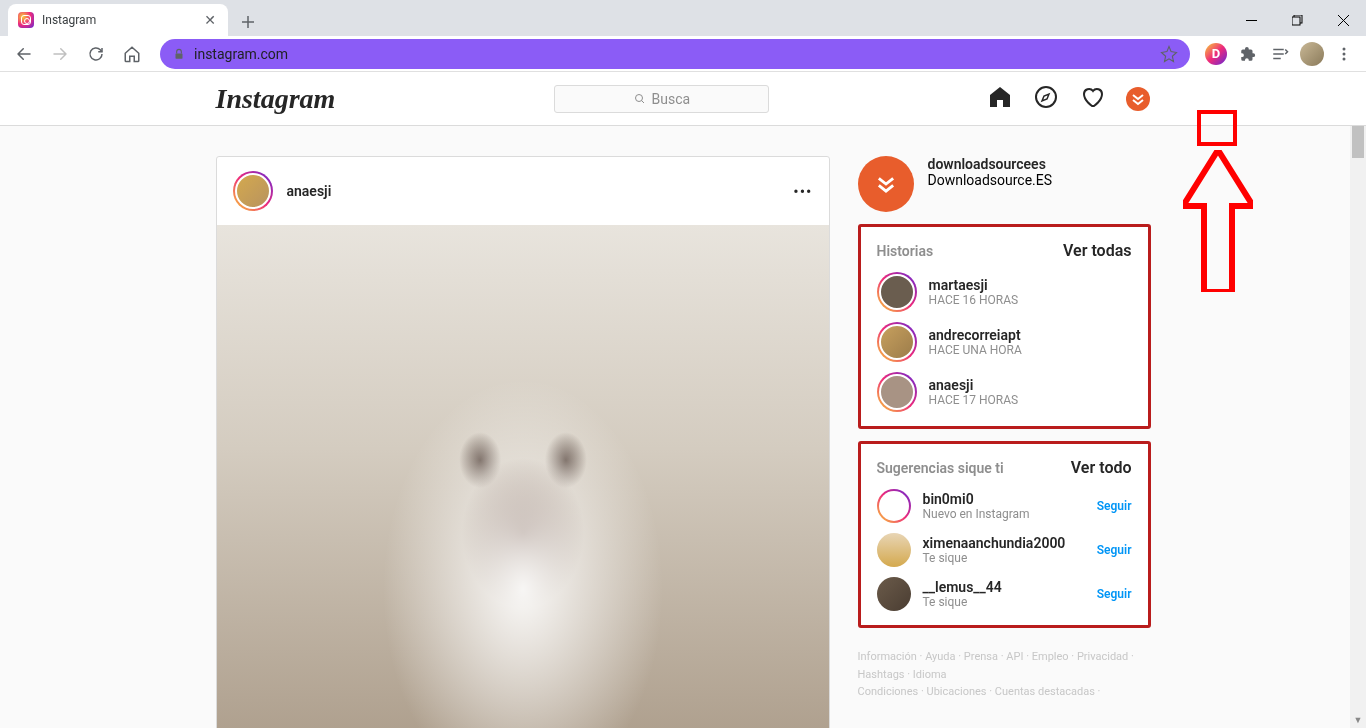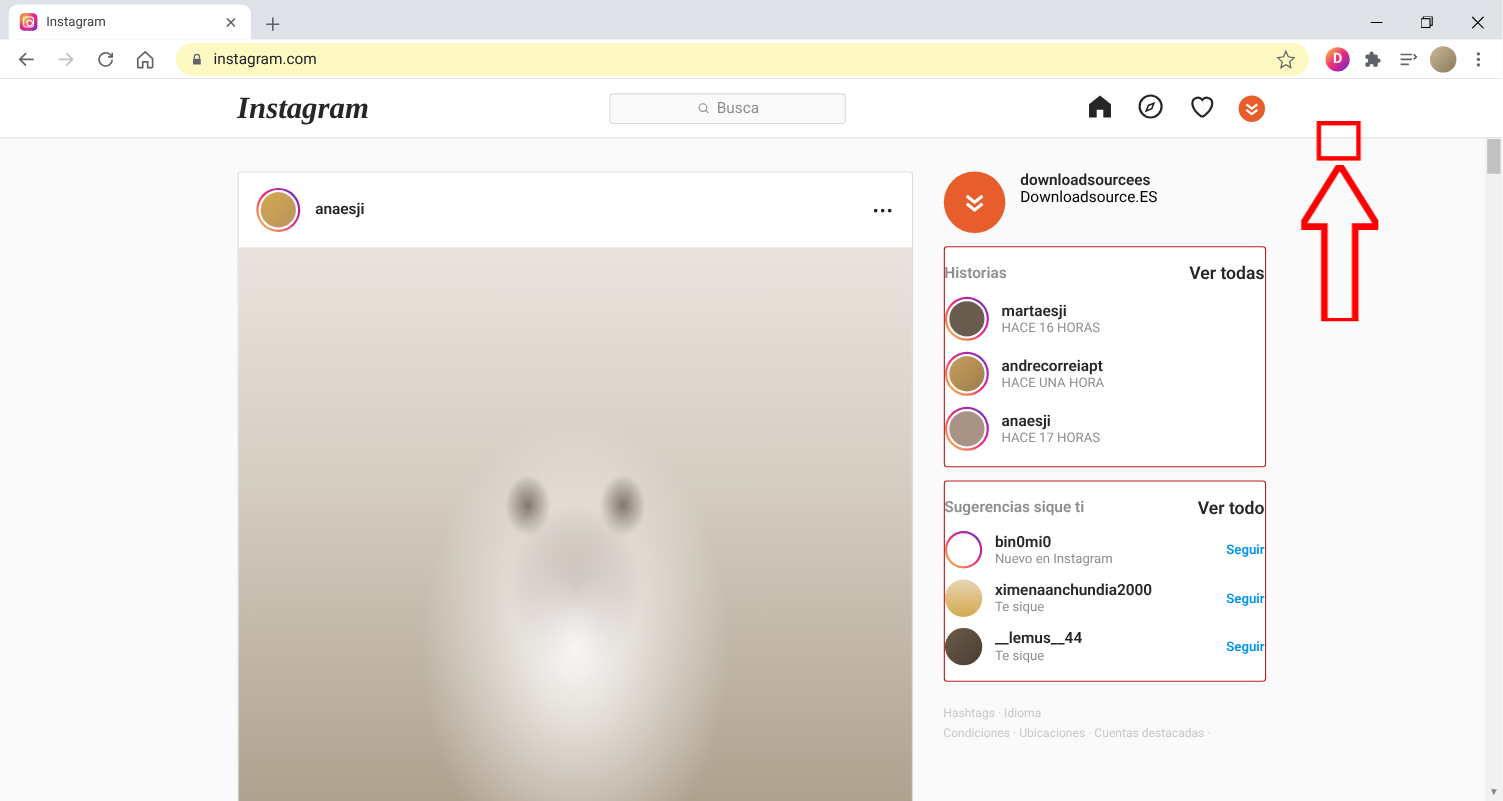--- a/index.html
+++ b/index.html
@@ -13,21 +13,21 @@
     .tab-favicon-inner::after { content: ''; position: absolute; width: 4px; height: 4px; border: 1px solid #fff; border-radius: 50%; top: 2px; left: 2px; }
     .tab-title { font-size: 12px; color: #3c4043; flex: 1; }
     .tab-close { width: 16px; height: 16px; display: flex; align-items: center; justify-content: center; color: #5f6368; cursor: pointer; font-size: 14px; }
     .new-tab { width: 28px; height: 28px; display: flex; align-items: center; justify-content: center; color: #5f6368; cursor: pointer; margin-left: 6px; }
     .win-controls { margin-left: auto; display: flex; }
     .win-btn { width: 46px; height: 32px; display: flex; align-items: center; justify-content: center; color: #000; cursor: pointer; }
     
     .toolbar { background: #fff; height: 36px; display: flex; align-items: center; padding: 0 8px; gap: 4px; border-bottom: 1px solid #e0e0e0; }
     .nav-btn { width: 32px; height: 32px; display: flex; align-items: center; justify-content: center; color: #5f6368; cursor: pointer; border-radius: 50%; }
     .nav-btn.disabled { color: #c0c0c0; }
-    .address-bar { flex: 1; background: #fef9c3; border-radius: 16px; height: 30px; display: flex; align-items: center; padding: 0 12px; gap: 8px; margin: 0 8px; }
+    .address-bar { flex: 1; background: #8b5cf6; border-radius: 16px; height: 30px; display: flex; align-items: center; padding: 0 12px; gap: 8px; margin: 0 8px; }
     .lock-icon { color: #5f6368; }
     .url { font-size: 14px; color: #202124; }
     .star-btn { color: #5f6368; cursor: pointer; }
     .ext-btn { width: 28px; height: 28px; display: flex; align-items: center; justify-content: center; cursor: pointer; border-radius: 4px; }
     .ext-icon-d { width: 22px; height: 22px; border-radius: 50%; background: linear-gradient(135deg, #f9ce34, #ee2a7b, #6228d7); display: flex; align-items: center; justify-content: center; color: #fff; font-weight: bold; font-size: 13px; }
     .profile-avatar { width: 24px; height: 24px; border-radius: 50%; background: linear-gradient(135deg, #c9b896, #8a7a5a); }
     
     
     .annotation { position: absolute; pointer-events: none; z-index: 1000; }
     .anno-box { position: absolute; border: 4px solid #ff0000; }
@@ -69,21 +69,21 @@
     }
     
     
     .sidebar { width: 293px; }
     .profile-row { display: flex; margin-bottom: 12px; }
     .profile-lg { width: 56px; height: 56px; border-radius: 50%; background: #e85d2c; display: flex; align-items: center; justify-content: center; flex-direction: column; gap: 2px; }
     .profile-info { margin-left: 14px; }
     .username { font-size: 14px; font-weight: 600; color: #262626; }
     .fullname { font-size: 14px; color: #000000; }
     
-    .panel { background: #fff; border: 1px solid #b91c1c; border-radius: 3px; padding: 14px 0; margin-bottom: 12px; }
+    .panel { background: #fff; border: 3px solid #b91c1c; border-radius: 3px; padding: 14px 16px; margin-bottom: 12px; }
     .panel-header { display: flex; justify-content: space-between; align-items: center; margin-bottom: 12px; }
     .panel-title { font-size: 14px; font-weight: 600; color: #8e8e8e; }
     .panel-link { font-size: 16px; font-weight: 600; color: #262626; cursor: pointer; }
     
     .story-item { display: flex; align-items: center; margin-bottom: 10px; }
     .story-item:last-child { margin-bottom: 0; }
     .story-avatar { width: 40px; height: 40px; }
     .story-info { margin-left: 12px; }
     .story-name { font-size: 14px; font-weight: 600; color: #262626; }
     .story-sub { font-size: 12px; color: #8e8e8e; text-transform: uppercase; }
@@ -336,19 +336,20 @@
             </div>
         <div class="sugg-info">
           <div class="sugg-name">__lemus__44</div>
           <div class="sugg-sub">Te sique</div>
         </div>
         <span class="follow-btn">Seguir</span>
       </div>
     </div>
 
     <div class="footer-links">
+      <div><span>Información · Ayuda · Prensa · API · Empleo · Privacidad ·</span></div>
       <div><span>Hashtags · Idioma</span></div>
       <div><span>Condiciones · Ubicaciones · Cuentas destacadas ·</span></div>
     </div>
   </div>
 </div>
 
 </div>
 
 </body></html>

